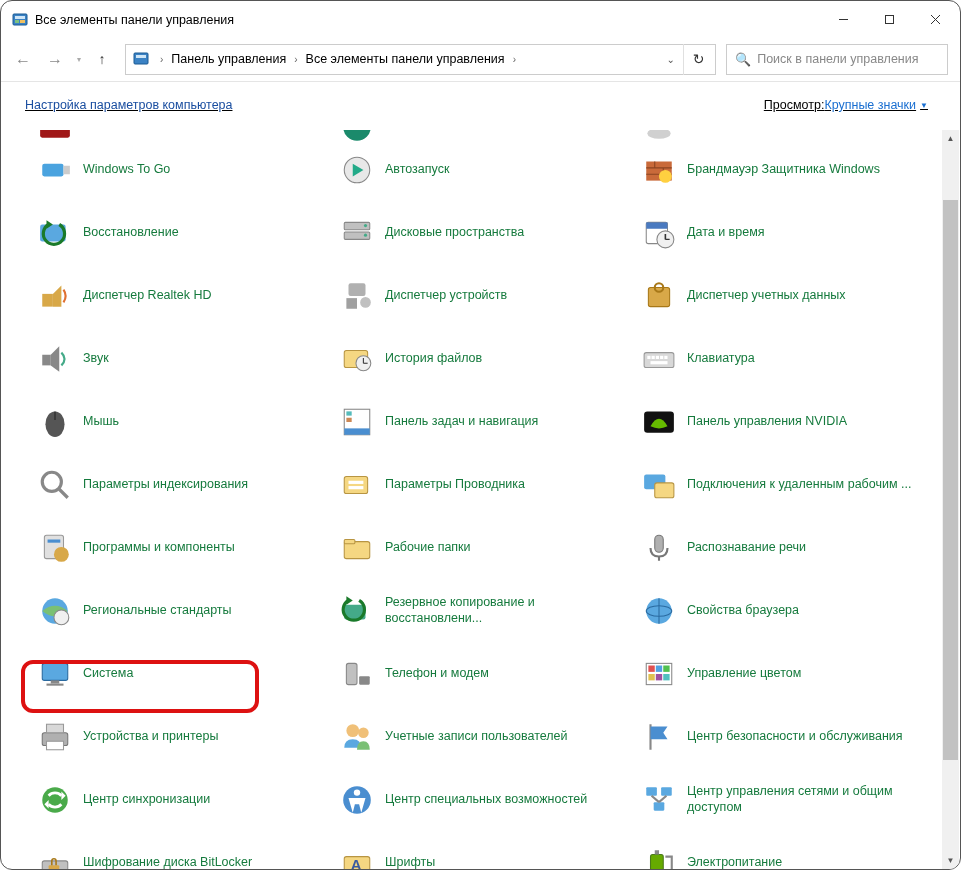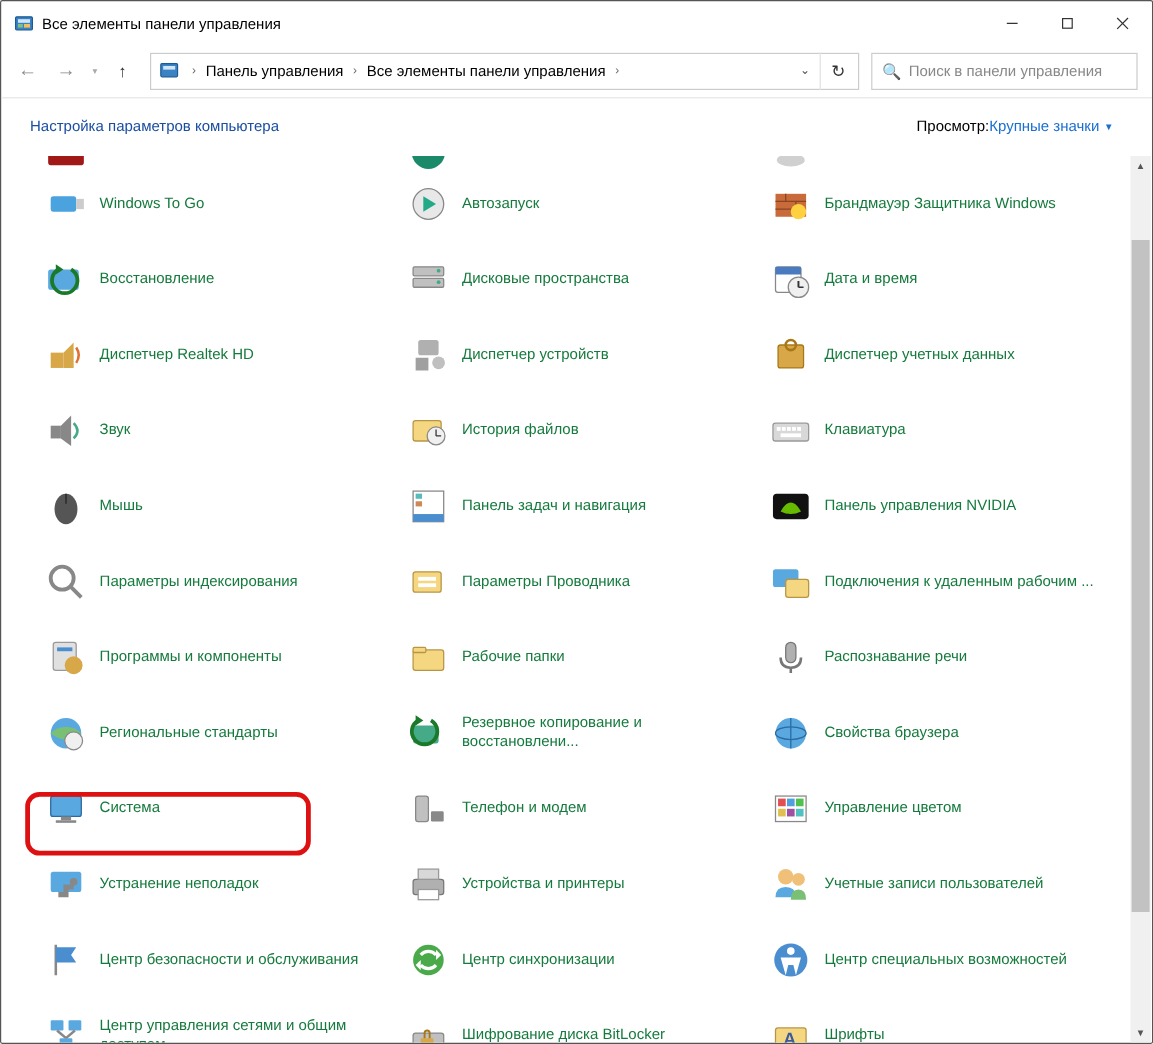--- a/index.html
+++ b/index.html
@@ -1,35 +1,35 @@
 <!DOCTYPE html>
 <html><head>
 <meta charset="utf-8">
 <style>
 * { box-sizing: border-box; margin: 0; padding: 0; font-family: "Segoe UI", Tahoma, sans-serif; }
 body { background: #fff; }
-.window { width: 961px; height: 870px; border: 1px solid #555; background: #fff; position: relative; display: flex; flex-direction: column; overflow:hidden; border-radius:2px;}
+.window { width: 961px; height: 870px; border: 1px solid #555; background: #fff; position: relative; display: flex; flex-direction: column; overflow:hidden; border-radius:12px;}
 .titlebar { height: 37px; display: flex; align-items: center; padding: 0 2px 0 10px; font-size: 12.5px; color: #000; }
 .titlebar .icon-app { width: 17px; height: 17px; margin-right: 7px; display:flex; align-items:center; justify-content:center;}
 .titlebar .title { flex: 1; }
 .titlebar .winbtns { display: flex; height: 100%; }
 .titlebar .winbtn { width: 46px; display: flex; align-items: center; justify-content: center; font-size: 12px; color:#333; }
 .navrow { height: 42px; display: flex; align-items: center; padding: 0 12px 0 8px; gap: 4px; }
 .navarrow { width: 28px; height: 28px; display:flex; align-items:center; justify-content:center; color:#888; font-size:16px; }
 .uparrow{ width:26px; height:26px; display:flex; align-items:center; justify-content:center; color:#333; font-size:14px;}
 .addrbar { flex: 1; height: 31px; border: 1px solid #ccc; display: flex; align-items: center; padding: 0 2px 0 6px; font-size: 12.5px; margin:0 6px 0 6px;}
 .addrbar .icon-cp { width: 18px; height: 18px; margin-right: 6px; display:flex; align-items:center; justify-content:center;}
 .addrbar .crumb { color: #000; padding: 16px 4px; height:100%; display:flex; align-items:center;}
 .addrbar .sep { color: #666; font-size: 10px; padding:0 4px;}
 .addrbar .drop { margin-left: auto; color:#555; font-size:10px; padding:0 8px;}
 .refresh{ width:30px; height:31px; display:flex; align-items:center; justify-content:center; color:#333; font-size:14px; border-left:0px solid #ccc;}
 .searchbox { width: 222px; height: 31px; border: 1px solid #ccc; display: flex; align-items: center; padding: 0 8px; font-size: 12.5px; color: #888; }
 .searchbox .mag { margin-right: 6px; color:#777; font-size:13px;}
 .divider { height: 1px; background: #e5e5e5; margin-top:1px;}
-.header2 { display: flex; align-items: center; padding: 16px 32px 8px 24px; }
+.header2 { display: flex; align-items: center; padding: 16px 32px 8px 24px; text-decoration: underline; }
 .header2 .h2title { font-size: 12.5px; color: #1a4ea0; }
 .header2 .viewlbl { margin-left: auto; font-size: 12.5px; color: #000; }
 .header2 .viewval { font-size: 12.5px; color: #1a6fd1; display:flex; align-items:center; gap:4px;}
 .header2 .viewval .caret{ font-size:8px; color:#1a6fd1;}
 .content { flex: 1; overflow: hidden; padding: 0 0 0 30px; position: relative; margin-top:10px;}
 .grid { display: grid; grid-template-columns: repeat(3, 291px); column-gap: 0; row-gap: 0; gap: 11px; }
 .item { display: flex; align-items: center; height: 52px; padding: 4px 6px; gap: 10px; cursor: default; }
 .item .ic { width: 36px; height: 36px; flex-shrink:0; display:flex; align-items:center; justify-content:center;}
 .item .lbl { font-size: 12.5px; color: #157a3d; line-height: 1.25; }
 .highlight { position: absolute; border: 4px solid #d11; border-radius: 12px; pointer-events: none; }
@@ -418,30 +418,20 @@
               <rect x="6" y="8" width="6" height="6" fill="#e05050"></rect>
               <rect x="13" y="8" width="6" height="6" fill="#50a0e0"></rect>
               <rect x="20" y="8" width="6" height="6" fill="#50c050"></rect>
               <rect x="6" y="16" width="6" height="6" fill="#e0c050"></rect>
               <rect x="13" y="16" width="6" height="6" fill="#a050a0"></rect>
               <rect x="20" y="16" width="6" height="6" fill="#50c0c0"></rect>
             </svg>
           </span>
           <span class="lbl">Управление цветом</span>
         </div>
-      <div class="item">
-          <span class="ic">
-            <svg class="icsvg" viewBox="0 0 32 32">
-              <rect x="4" y="6" width="24" height="16" rx="2" fill="#5aa8e0"></rect>
-              <path d="M10 24 L16 24 L16 18 L22 18" fill="none" stroke="#888" stroke-width="4"></path>
-              <circle cx="22" cy="14" r="3" fill="#888"></circle>
-            </svg>
-          </span>
-          <span class="lbl">Устранение неполадок</span>
-        </div>
 
       <div class="item">
           <span class="ic">
             <svg class="icsvg" viewBox="0 0 32 32">
               <rect x="4" y="12" width="24" height="12" rx="2" fill="#b0b0b0" stroke="#777"></rect>
               <rect x="8" y="4" width="16" height="8" fill="#d8d8d8" stroke="#999"></rect>
               <rect x="8" y="20" width="16" height="8" fill="#fff" stroke="#999"></rect>
             </svg>
           </span>
           <span class="lbl">Устройства и принтеры</span>

